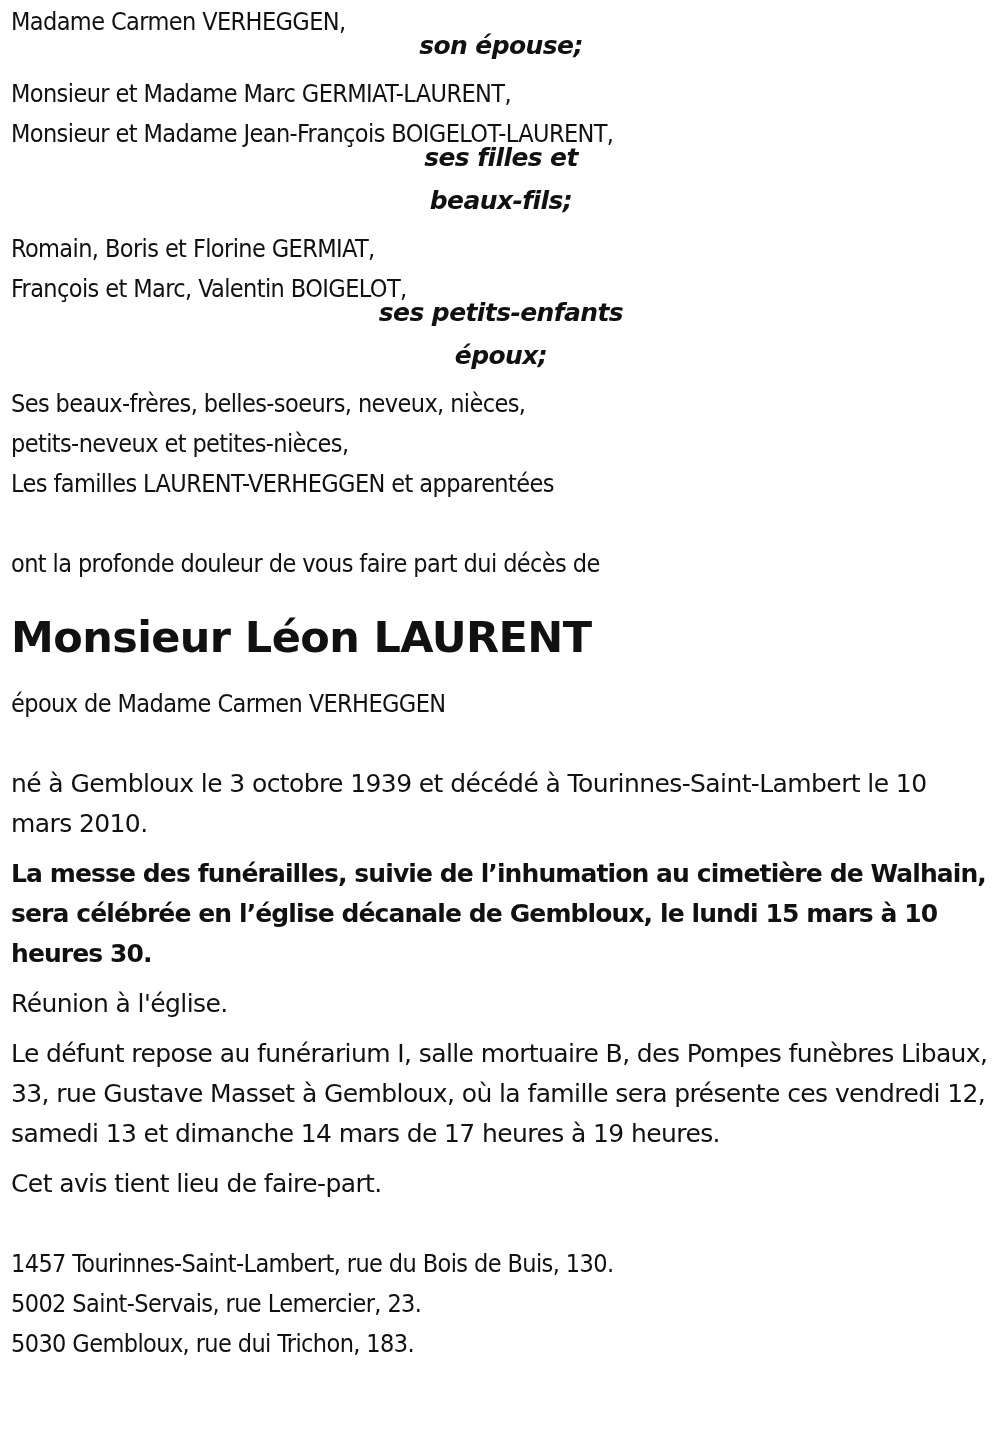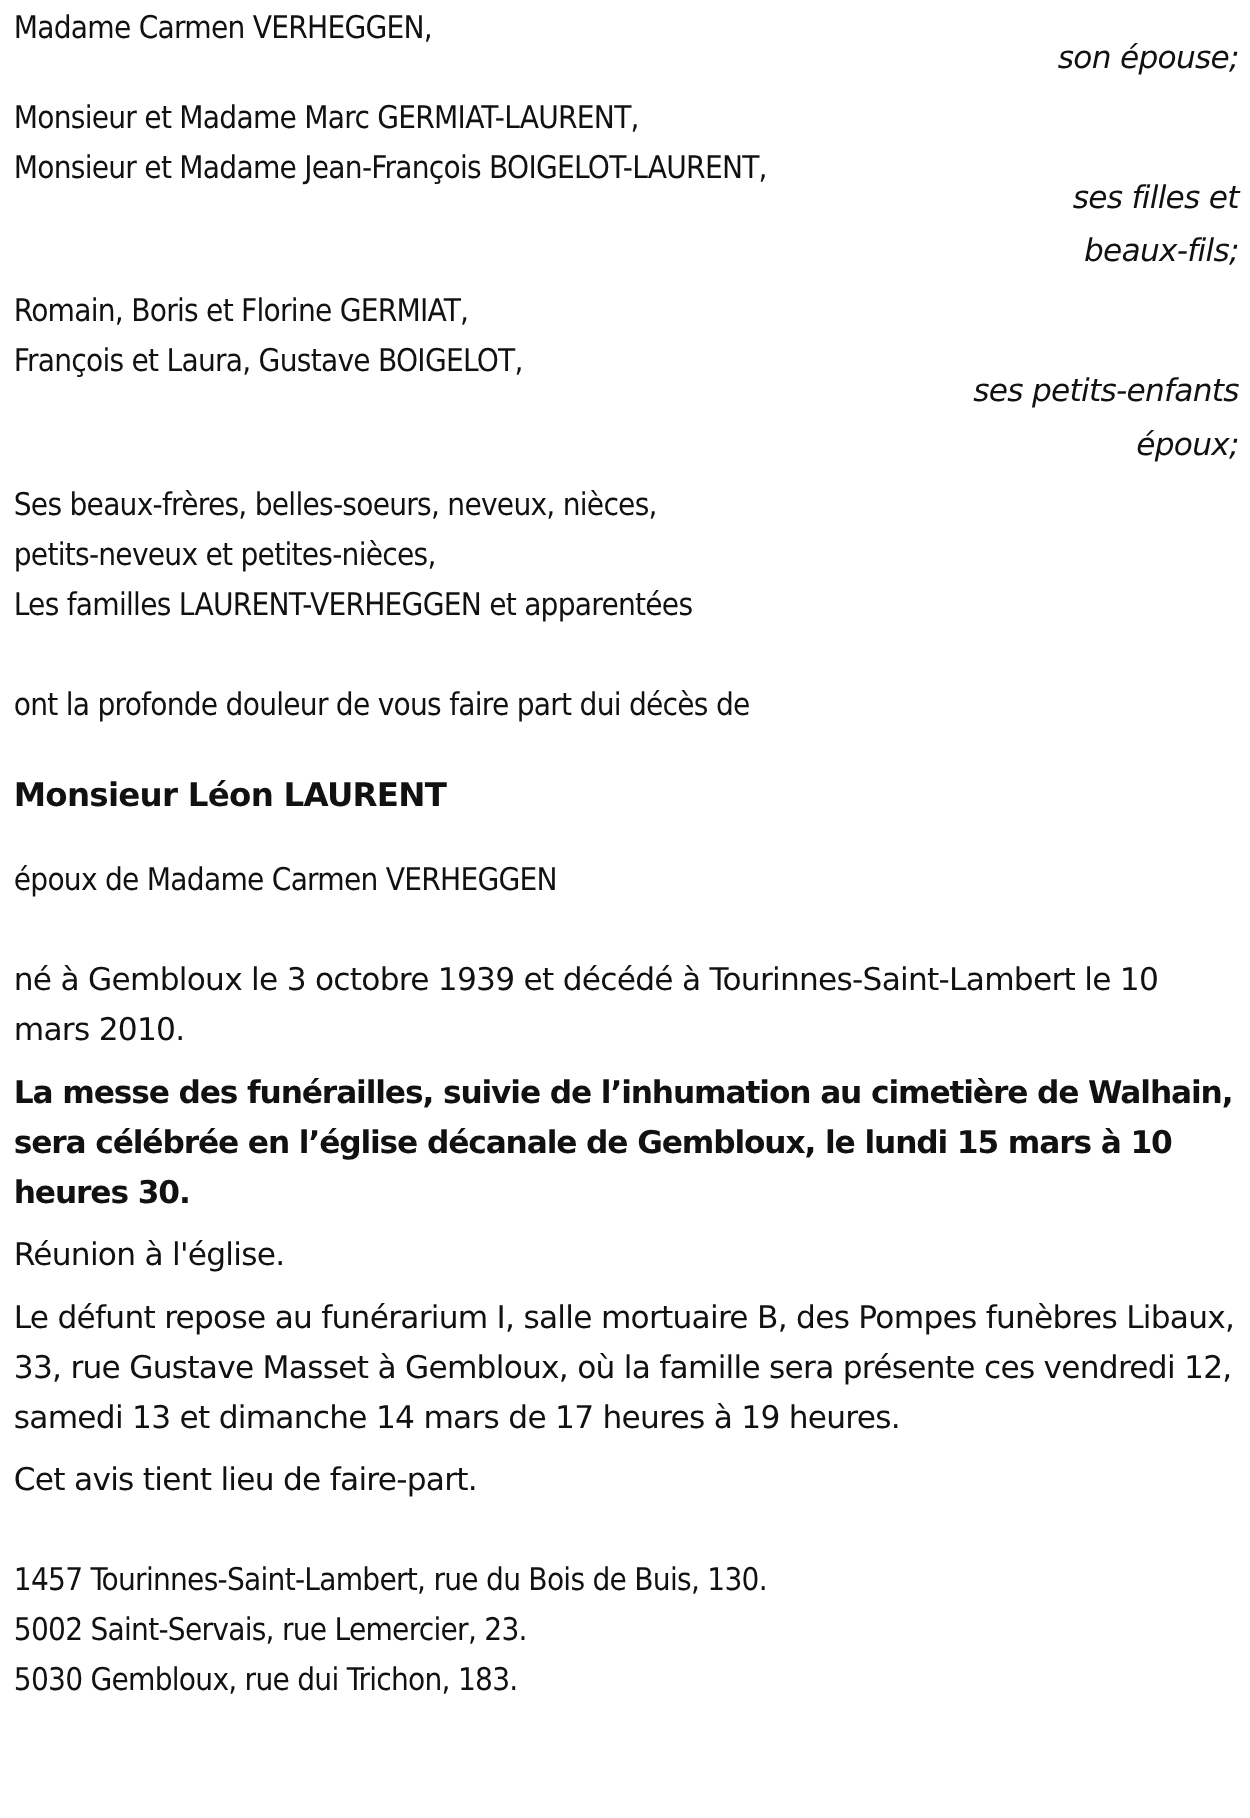--- a/index.html
+++ b/index.html
@@ -25,33 +25,34 @@
     }
     .line {
       display: block;
       white-space: nowrap;
       font-stretch: condensed;
       letter-spacing: -0.6px;
       transform-origin: left center;
     }
     .role {
       display: block;
-      text-align: right;
+      text-align: center;
       font-style: italic;
       white-space: nowrap;
       letter-spacing: -0.6px;
       margin-top: -16px;
+      font-weight: bold;
     }
     .role + .role { margin-top: 3px; }
     .gap-s { height: 8px; }
     .gap-m { height: 40px; }
     .title {
       display: block;
       font-weight: bold;
-      font-size: 26px;
+      font-size: 43px;
       line-height: 50px;
       letter-spacing: -0.6px;
       margin-top: 28px;
       margin-bottom: 22px;
     }
     .para {
       display: block;
       letter-spacing: -0.6px;
       margin-bottom: 10px;
     }
@@ -71,21 +72,21 @@
   <div>
     <span class="line">Monsieur et Madame Marc GERMIAT-LAURENT,</span>
     <span class="line">Monsieur et Madame Jean-François BOIGELOT-LAURENT,</span>
     <span class="role">ses filles et</span>
     <span class="role">beaux-fils;</span>
   </div>
   <div class="gap-s"></div>
 
   <div>
     <span class="line">Romain, Boris et Florine GERMIAT,</span>
-    <span class="line">François et Laura, Gustave BOIGELOT,</span>
+    <span class="line">François et Marc, Valentin BOIGELOT,</span>
     <span class="role">ses petits-enfants</span>
     <span class="role">époux;</span>
   </div>
   <div class="gap-s"></div>
 
   <div>
     <span class="line">Ses beaux-frères, belles-soeurs, neveux, nièces,</span>
     <span class="line">petits-neveux et petites-nièces,</span>
     <span class="line">Les familles LAURENT-VERHEGGEN et apparentées</span>
   </div>

